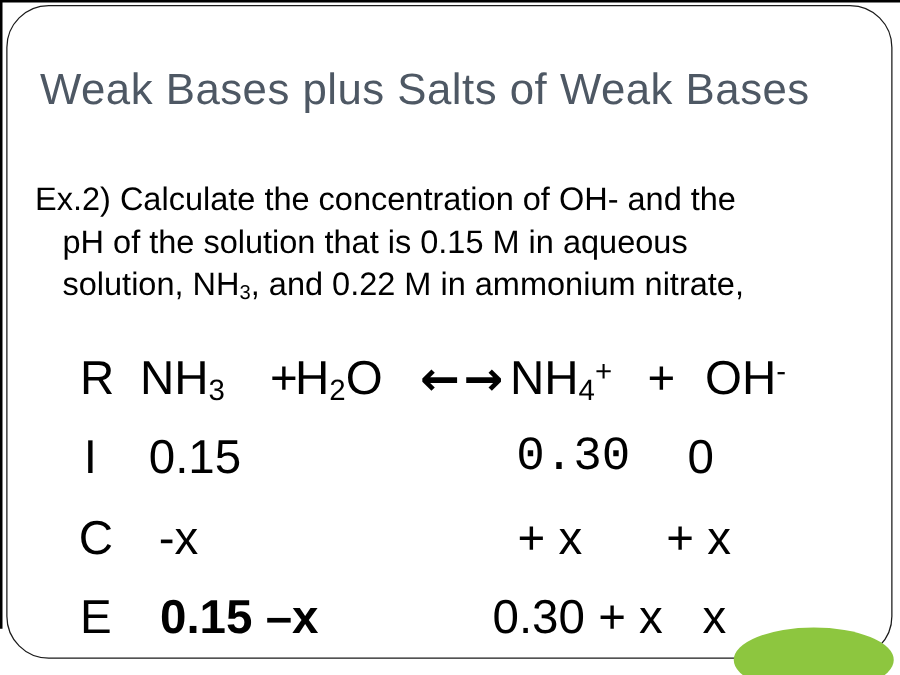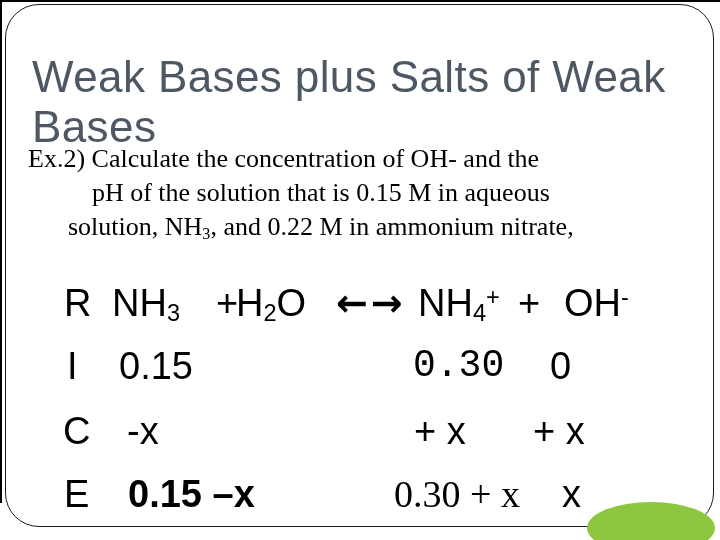--- a/index.html
+++ b/index.html
@@ -8,25 +8,25 @@
     background:#ffffff;font-family:"Liberation Sans",sans-serif;
   }
   .edge-left{position:absolute;left:0;top:0;width:2px;height:503px;background:#000;}
   .edge-top{position:absolute;left:0;top:0;width:720px;height:2px;background:#000;}
   .frame{
     position:absolute;left:5px;top:4px;width:709px;height:523px;
     border:1px solid var(--slide_border);border-radius:34px;background:#fff;box-sizing:border-box;
   }
   .title{
     position:absolute;left:32px;top:52px;margin:0;
-    font-size:44px;font-weight:400;color:var(--title_text);letter-spacing:.4px;
+    font-size:35px;font-weight:400;color:var(--title_text);letter-spacing:.4px;
   }
   .body-block{position:absolute;left:28px;top:142px;font-size:26px;color:var(--body_text);}
-  .bline{line-height:34px;white-space:pre;font-family:Liberation Serif, serif;}
-  .bline.ind{margin-left:40px;text-align:center;}
+  .bline{line-height:34px;white-space:pre;}
+  .bline.ind{margin-left:22px;}
   sub,sup{font-size:.62em;line-height:0;}
   sub{vertical-align:-0.22em;}
   sup{vertical-align:0.45em;}
   .ice-table{position:absolute;left:0;top:0;width:720px;height:540px;}
   .ice-row{position:absolute;left:0;width:720px;font-size:38px;line-height:40px;color:var(--body_text);}
   .ice-cell{position:absolute;white-space:pre;}
   .arrows{font-family:"DejaVu Sans",sans-serif;font-weight:700;letter-spacing:3px;}
   .page-badge{
     position:absolute;left:587px;top:502px;width:128px;height:52px;
     background:var(--page_badge);border-radius:50%;z-index:5;
@@ -51,39 +51,39 @@
     <div class="bline ind"><span>solution, NH</span><sub>3</sub><span>, and 0.22 </span><span class="i">M</span><span> in ammonium nitrate,</span></div>
   </div>
 
 <div class="ice-table" id="ice-table">
     <div class="ice-row" style="top: 283px;">
       <span class="ice-cell" style="left: 64px;"><span>R</span></span>
       <span class="ice-cell" style="left: 112px;"><span>NH</span><sub>3</sub></span>
       <span class="ice-cell" style="left: 216px;"><span>+</span></span>
       <span class="ice-cell" style="left: 236px;"><span>H</span><sub>2</sub><span>O</span></span>
       <span class="ice-cell" style="left: 336px;"><span class="arrows">←→</span></span>
-      <span class="ice-cell" style="left: 418px;"><span>NH</span><sub>4</sub><sup>+</sup></span>
+      <span class="ice-cell" style="left: 408px;"><span>NH</span><sub>4</sub><sup>+</sup></span>
       <span class="ice-cell" style="left: 518px;"><span>+</span></span>
       <span class="ice-cell" style="left: 564px;"><span>OH</span><sup>-</sup></span>
     </div>
     <div class="ice-row" style="top: 346px;">
       <span class="ice-cell" style="left: 67px;"><span>I</span></span>
       <span class="ice-cell" style="left: 119px;"><span>0.15</span></span>
       <span class="ice-cell" style="left: 413px; font-family: Liberation Mono, monospace;"><span>0.30</span></span>
       <span class="ice-cell" style="left: 550px;"><span>0</span></span>
     </div>
     <div class="ice-row" style="top: 411px;">
       <span class="ice-cell" style="left: 63px;"><span>C</span></span>
       <span class="ice-cell" style="left: 127px;"><span>-x</span></span>
       <span class="ice-cell" style="left: 414px;"><span>+ x</span></span>
       <span class="ice-cell" style="left: 533px;"><span>+ x</span></span>
     </div>
     <div class="ice-row" style="top: 474px;">
       <span class="ice-cell" style="left: 64px;"><span>E</span></span>
       <span class="ice-cell" style="left: 128px; font-weight: bold;"><span>0.15 –x</span></span>
-      <span class="ice-cell" style="left: 394px; font-family: Liberation Serif, serif;"><span>0.30 + x</span></span>
+      <span class="ice-cell" style="left: 394px;"><span>0.30 + x</span></span>
       <span class="ice-cell" style="left: 562px;"><span>x</span></span>
     </div>
   </div>
 
 <div class="page-badge">
   <span class="page-num">10</span>
 </div>
 
 </body></html>

